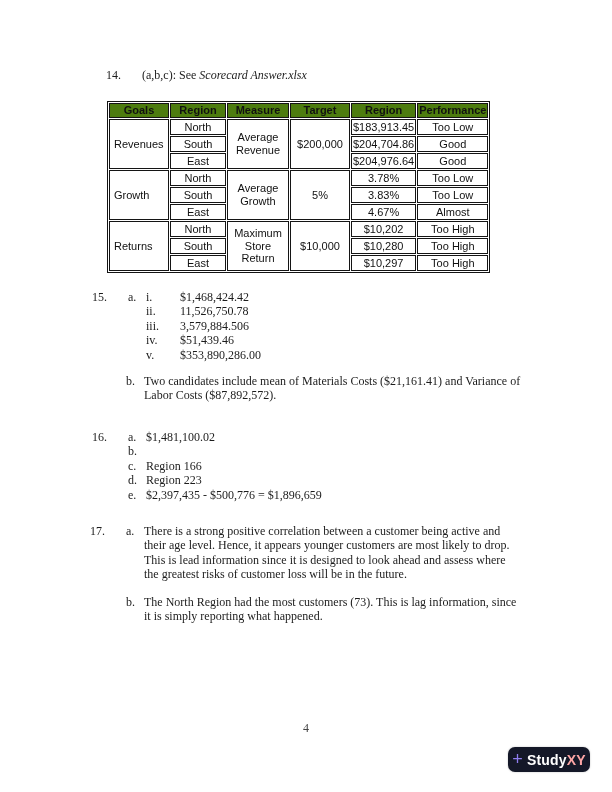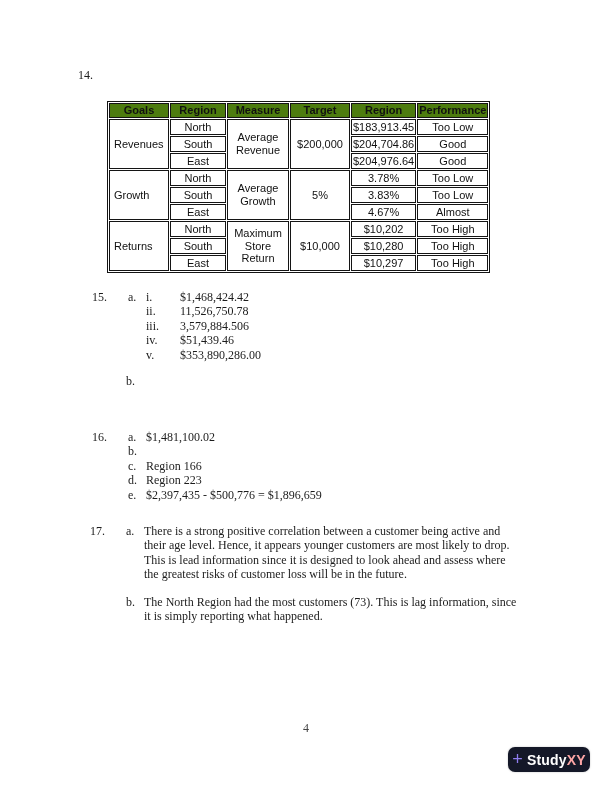--- a/index.html
+++ b/index.html
@@ -7,21 +7,21 @@
     position:relative;
     width:612px;height:792px;
     background:#ffffff;
     margin:0 auto;
     font-family:"Liberation Serif", serif;
     font-size:12px;
     color:#1c1c1c;
     overflow:hidden;
   }
   
-  .q14-line{position:absolute;left:78px;top:68px;width:430px;display:flex;}
+  .q14-line{position:absolute;left:106px;top:68px;width:430px;display:flex;}
   .q14-line .qnum{width:36px;flex:0 0 36px;}
   .q14-line .file-ref{font-style:italic;}
   
   .scorecard{
     position:absolute;left:107px;top:101px;
     border-collapse:separate;border-spacing:1px;
     border:1px solid #141414;
     background:#ffffff;
     table-layout:fixed;
     font-family:"Liberation Sans", sans-serif;
@@ -65,20 +65,21 @@
   .brand-badge .brand-left{color:#ffffff;}
   .brand-badge .brand-right{color:#fca5a5;}
 </style>
 </head>
 <body>
 
 <div class="page">
 
   <div class="q14-line">
     <span class="qnum">14.</span>
+    <span><span>(a,b,c): See </span><span class="file-ref">Scorecard Answer.xlsx</span></span>
   </div>
 
   <table class="scorecard">
     <colgroup>
       <col class="col-goals">
         <col class="col-region">
         <col class="col-measure">
       <col class="col-target">
         <col class="col-result">
         <col class="col-perf">
@@ -181,20 +182,21 @@
       <span></span>
         <span></span>
       <span>v.</span>
       <span>$353,890,286.00</span>
     </div>
   </div>
 
   <div class="para-grid" style="top:374px;">
     <span></span>
     <span>b.</span>
+    <p>Two candidates include mean of Materials Costs ($21,161.41) and Variance of Labor Costs ($87,892,572).</p>
   </div>
 
   <div class="ans-grid" style="top:430px;">
     <div class="row3">
       <span>16.</span>
       <span>a.</span>
       <span>$1,481,100.02</span>
     </div>
     <div class="row3">
       <span></span>

